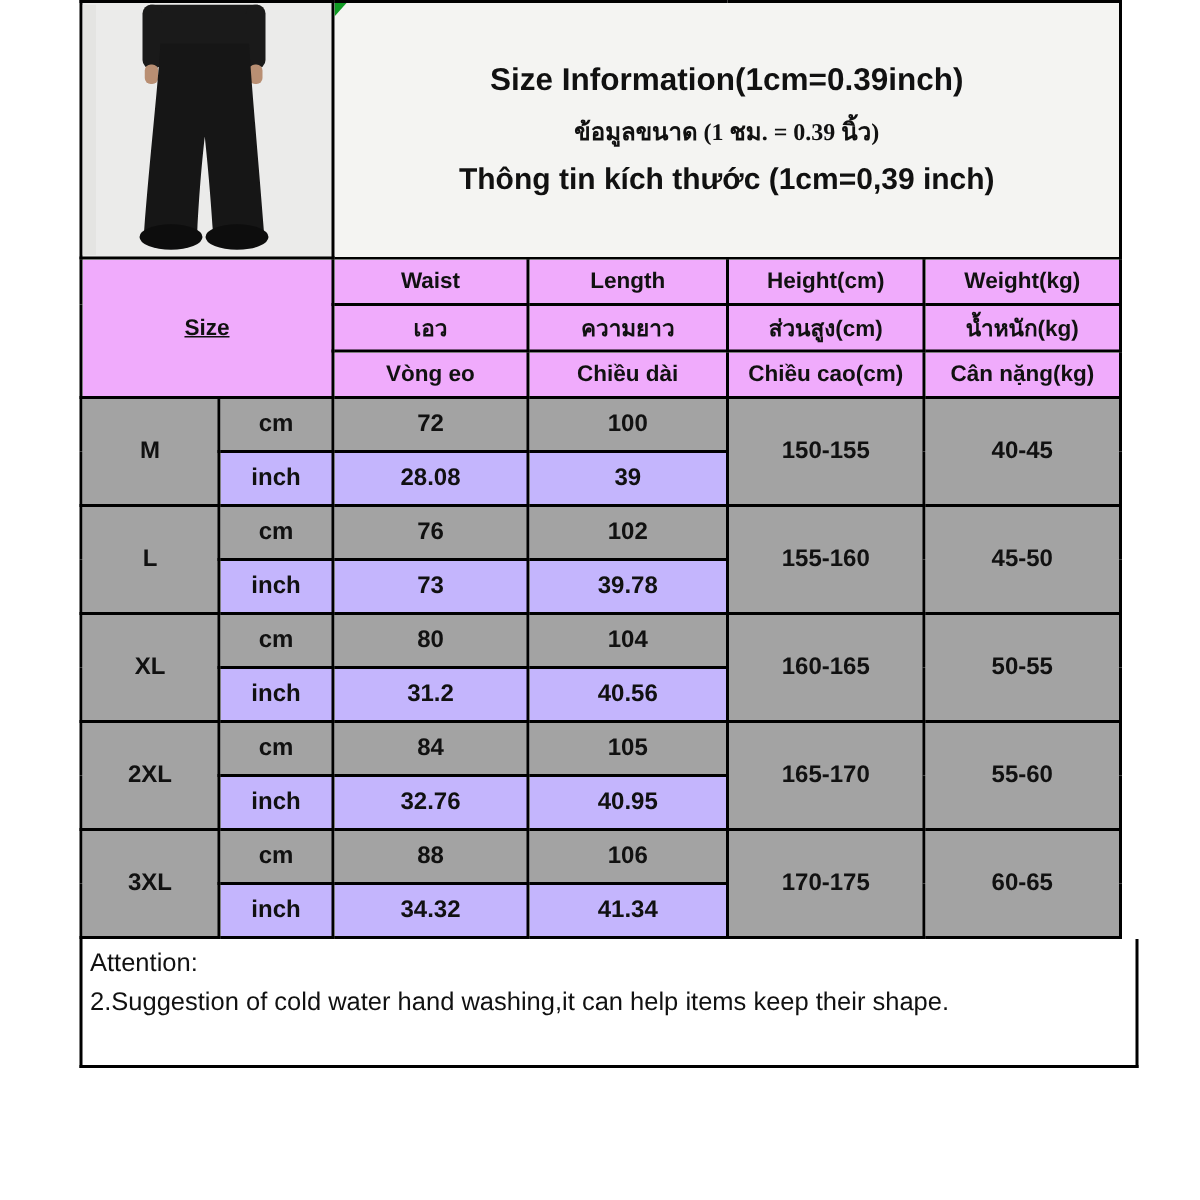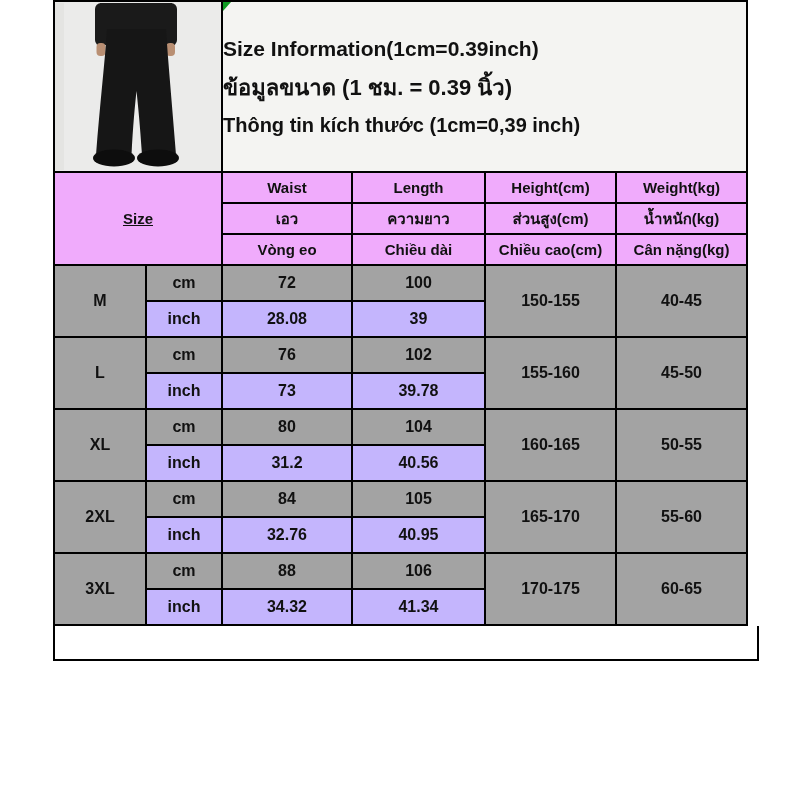--- a/index.html
+++ b/index.html
@@ -20,23 +20,23 @@
     overflow:hidden;
   }
   
   tr.hdr-mid td,tr.hdr-low td{border-top-width:1px;}
   tr.inch-row td{border-top-width:1px;}
 
   
   td.photo-cell{background:#ebebea;height:169px;}
   td.photo-cell svg{display:block;}
   td.title-cell{background:#f4f4f2;position:relative;}
-  .title-stack{display:flex;flex-direction:column;justify-content:center;align-items:flex-start;height:169px;gap:9px;border-radius:16px;}
+  .title-stack{display:flex;flex-direction:column;justify-content:center;align-items:center;height:169px;gap:9px;border-radius:16px;}
   .title-en{font-size:21px;font-weight:bold;letter-spacing:0;}
-  .title-th{font-size:22px;font-weight:bold;}
+  .title-th{font-size:16px;font-weight:bold;font-family:Liberation Serif, serif;}
   .title-vi{font-size:20px;font-weight:bold;}
   .corner-marker{
     position:absolute;top:0;left:0;width:0;height:0;
     border-left:8px solid #0f9b23;border-bottom:9px solid transparent;
   }
 
   
   tr.hdr td{height:29px;font-weight:bold;font-size:15px;background:#f0abfc;}
   td.corner-size{font-size:27px;font-weight:bold;background:#d9d9d9;text-decoration:underline;}
 
@@ -186,14 +186,16 @@
     </tr>
     <tr class="data inch-row">
       <td class="unit">inch</td>
       <td>34.32</td>
       <td>41.34</td>
     </tr>
   </tbody>
     </table>
 
   <div class="attention">
+    <div>Attention:</div>
+    <div>2.Suggestion of cold water hand washing,it can help items keep their shape.</div>
   </div>
 </div>
 
 </body></html>

